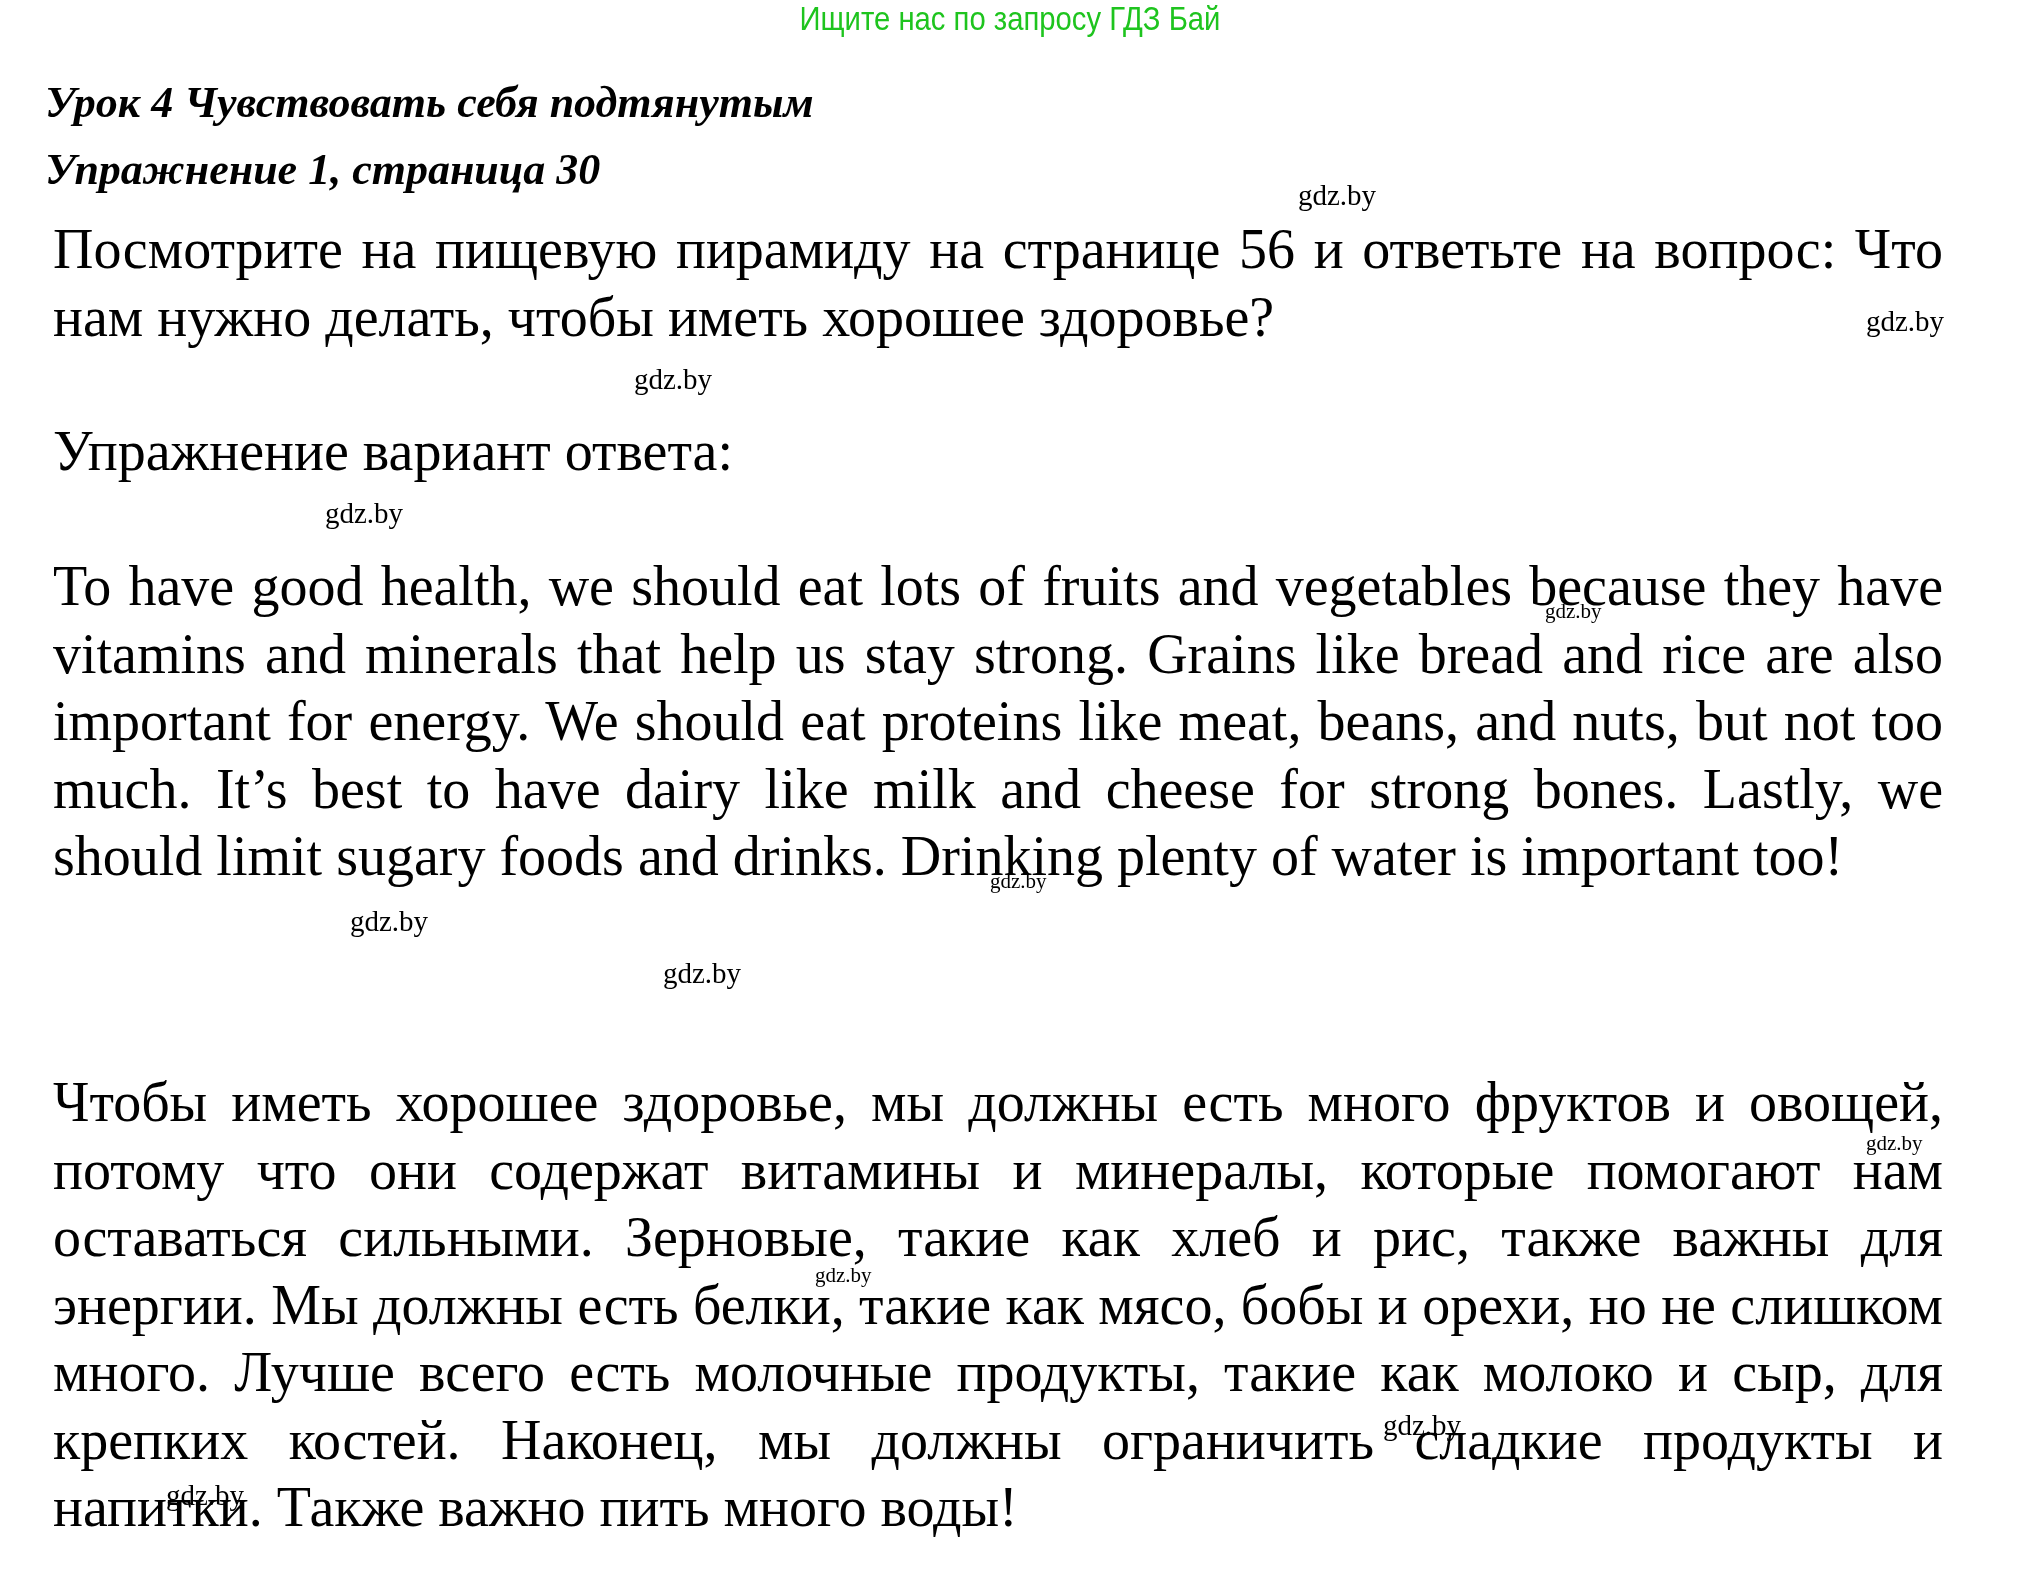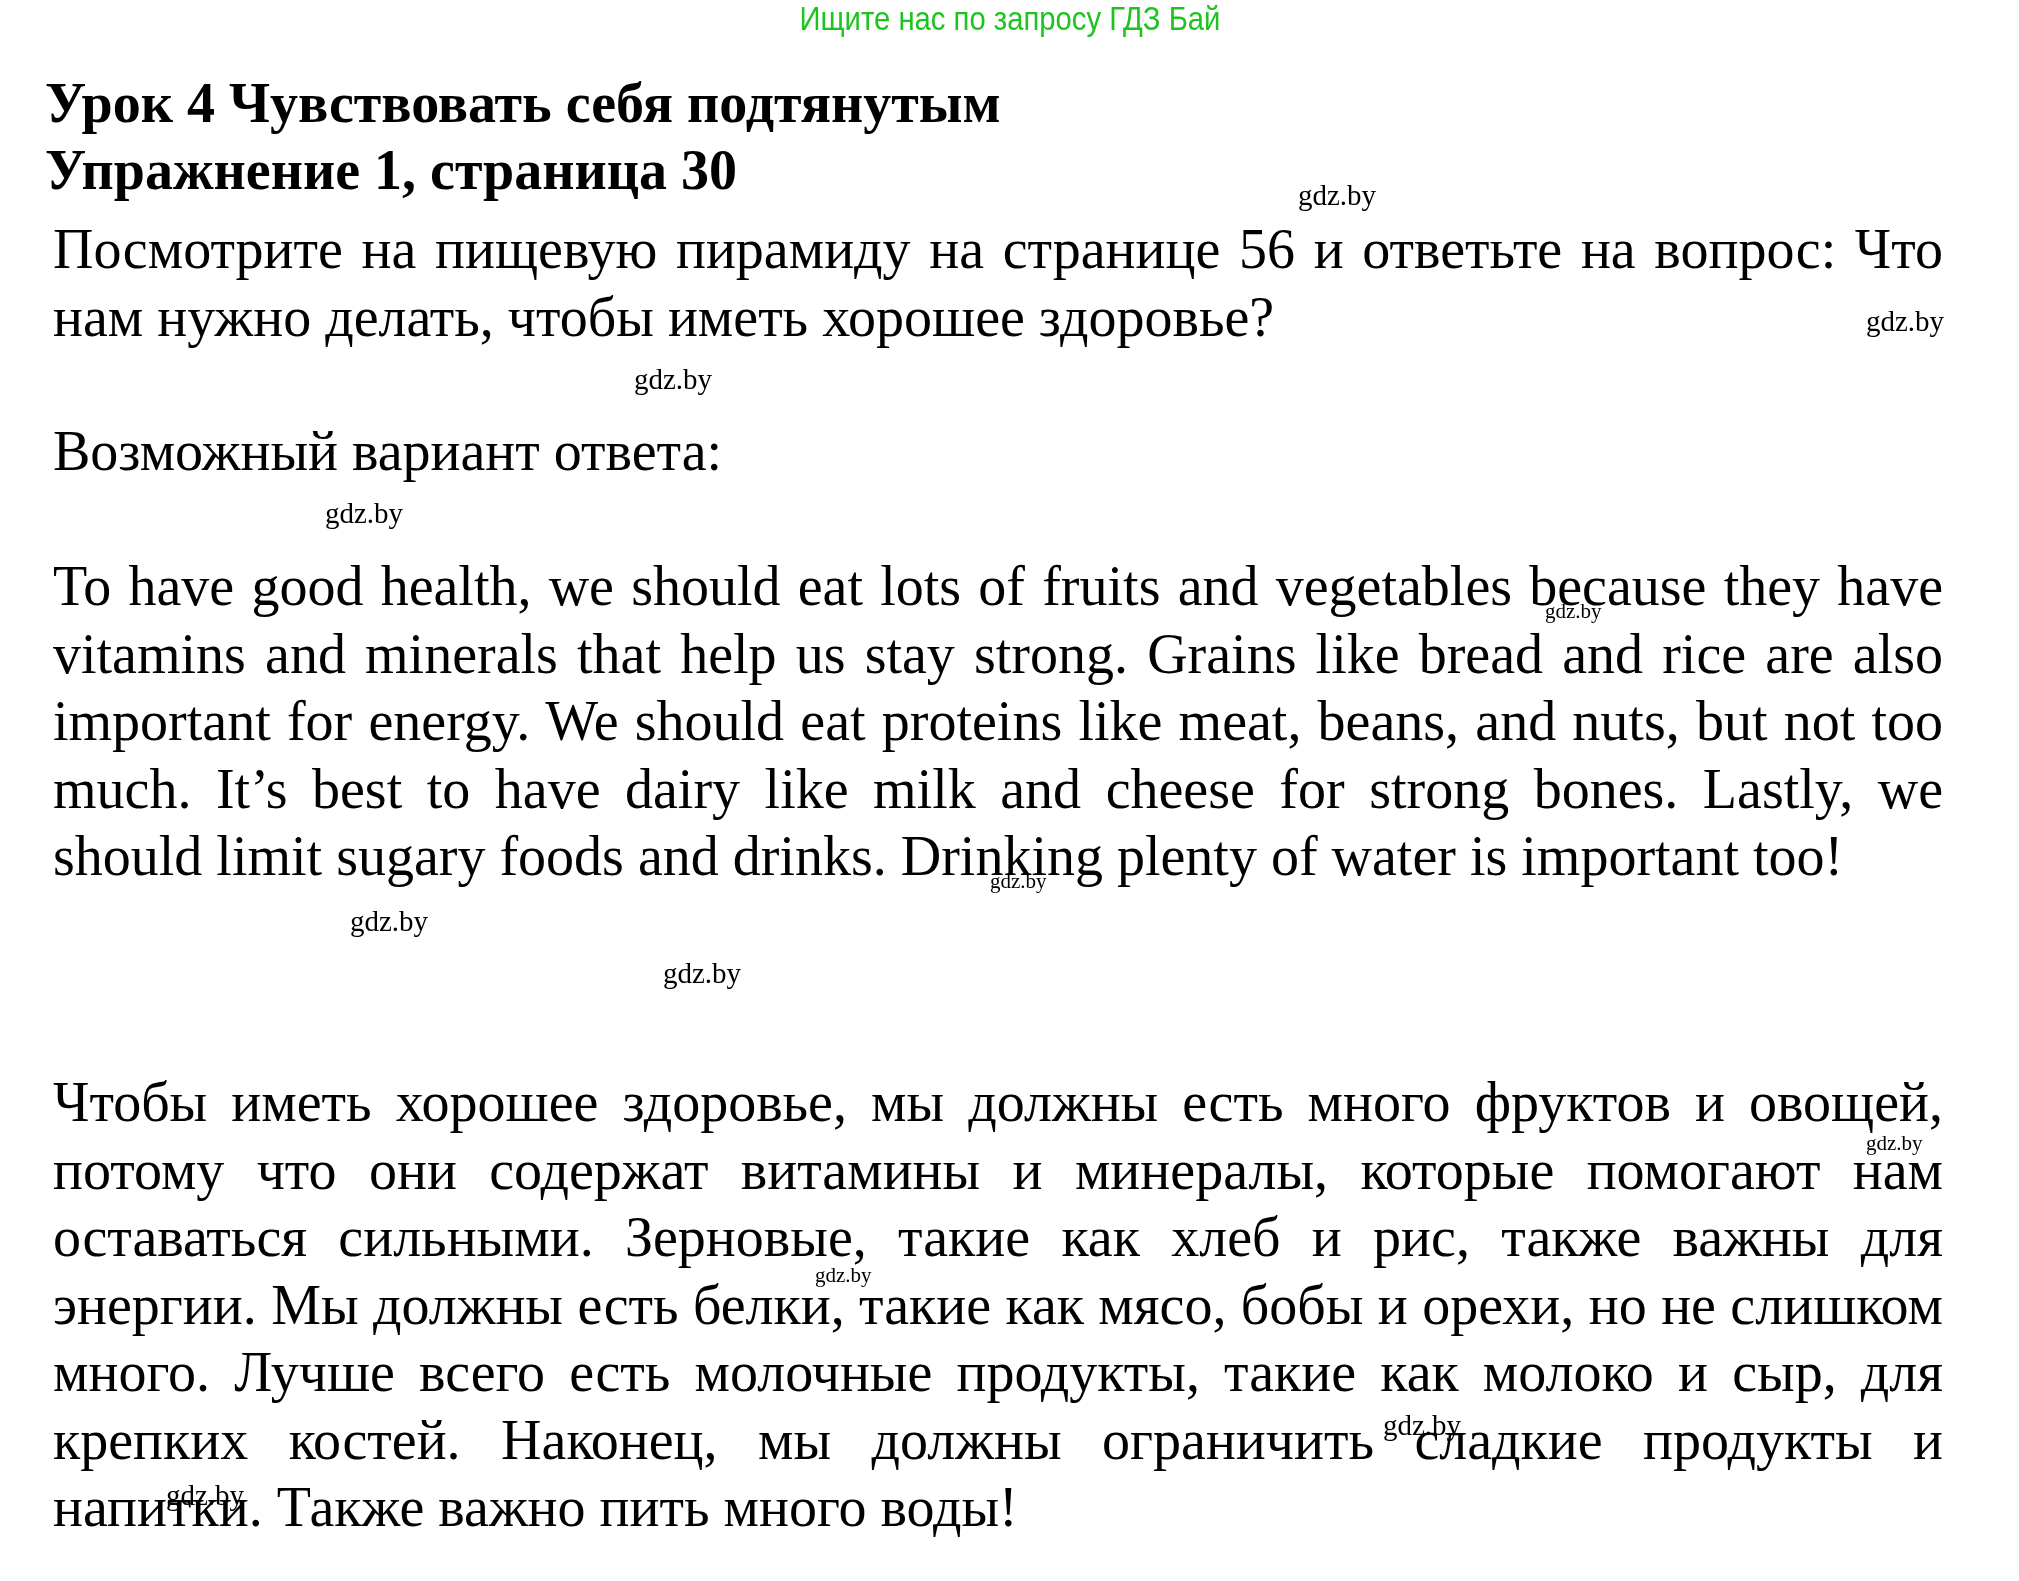--- a/index.html
+++ b/index.html
@@ -27,23 +27,24 @@
       color: #1ec41e;
       transform: scaleX(0.86);
       transform-origin: 1013px 0;
     }
     .heading {
       position: absolute;
       left: 45px;
       margin: 0;
       font-family: "Liberation Serif", "DejaVu Serif", serif;
       font-weight: bold;
-      font-size: 56px;
+      font-size: 44px;
       line-height: 66px;
       white-space: nowrap;
+      font-style: italic;
     }
     .h-lesson { top: 70px; }
     .h-exercise { top: 137px; }
 
     .para {
       position: absolute;
       left: 45px;
       width: 1890px;
       margin: 8px;
       font-size: 56px;
@@ -88,21 +89,21 @@
   </style>
 </head>
 <body>
 
 <div class="site-banner">Ищите нас по запросу ГДЗ Бай</div>
 
 <h1 class="heading h-lesson">Урок 4 Чувствовать себя подтянутым</h1>
 <h2 class="heading h-exercise">Упражнение 1, страница 30</h2>
 
 <p class="para question">Посмотрите на пищевую пирамиду на странице 56 и ответьте на вопрос: Что нам нужно делать, чтобы иметь хорошее здоровье?</p>
-<p class="para answer-label">Возможный вариант ответа:</p>
+<p class="para answer-label">Упражнение вариант ответа:</p>
 <p class="para answer-en">To have good health, we should eat lots of fruits and vegetables because they have vitamins and minerals that help us stay strong. Grains like bread and rice are also important for energy. We should eat proteins like meat, beans, and nuts, but not too much. It’s best to have dairy like milk and cheese for strong bones. Lastly, we should limit sugary foods and drinks. Drinking plenty of water is important too!</p>
 <p class="para answer-ru">Чтобы иметь хорошее здоровье, мы должны есть много фруктов и овощей, потому что они содержат витамины и минералы, которые помогают нам оставаться сильными. Зерновые, такие как хлеб и рис, также важны для энергии. Мы должны есть белки, такие как мясо, бобы и орехи, но не слишком много. Лучше всего есть молочные продукты, такие как молоко и сыр, для крепких костей. Наконец, мы должны ограничить сладкие продукты и напитки. Также важно пить много воды!</p>
 
 <div>
   <span class="watermark" style="left: 1298px; top: 180px;">gdz.by</span>
   <span class="watermark" style="left: 1866px; top: 306px;">gdz.by</span>
   <span class="watermark" style="left: 634px; top: 364px;">gdz.by</span>
   <span class="watermark" style="left: 325px; top: 498px;">gdz.by</span>
   <span class="watermark small" style="left: 1545px; top: 600px;">gdz.by</span>
   <span class="watermark small" style="left: 990px; top: 870px;">gdz.by</span>

